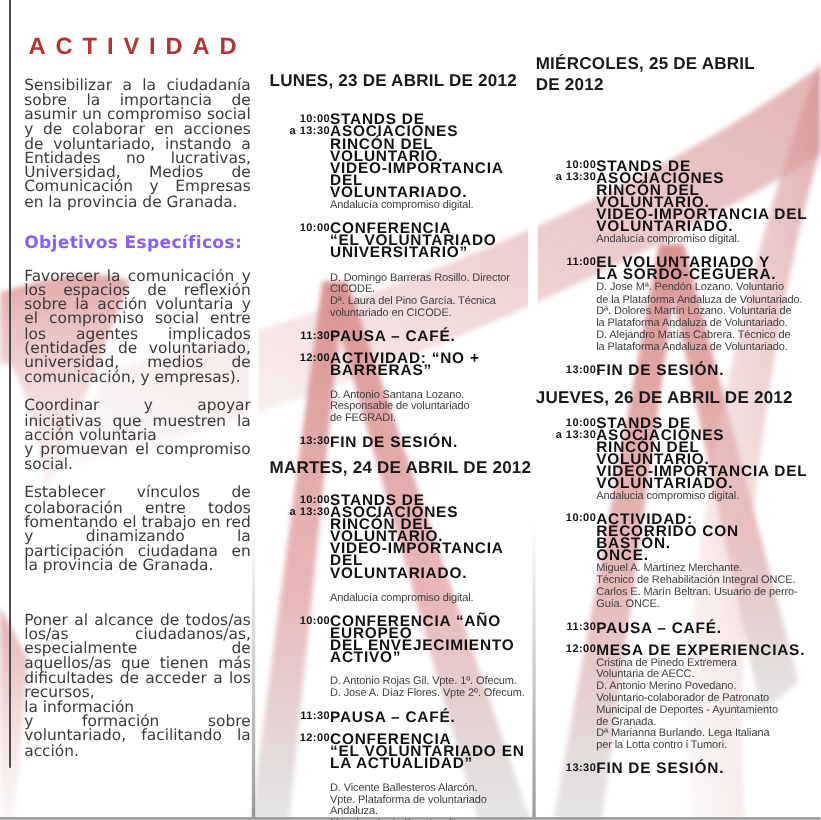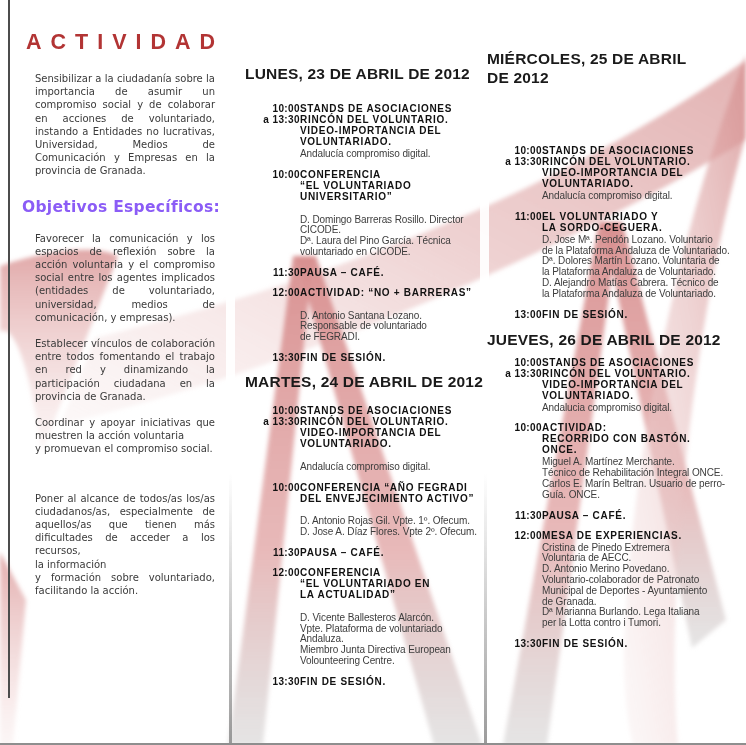--- a/index.html
+++ b/index.html
@@ -15,41 +15,41 @@
     background:linear-gradient(to bottom, rgba(150,150,150,0), rgba(138,138,138,.85)); }
   #fold-shadow-1 { left:229px; } #fold-shadow-2 { left:484px; }
   .left-rule { position:absolute; left:8px; top:0; width:2px; height:698px; background:#4c4c4c; z-index:3; }
   .bottom-rule { position:absolute; left:0; right:0; bottom:0; height:2px; background:#8e8e8e; z-index:3; }
 
   
   #col-left { position:absolute; left:22px; top:26px; width:206px; z-index:2;
     color:#3a3a3a; font-family:"DejaVu Sans", sans-serif; }
   .page-title { font-family:"Liberation Sans", sans-serif; font-weight:bold;
     font-size:21.5px; letter-spacing:9px; color:#b23434; margin:4px 0 17px 4px; white-space:nowrap; }
-  .intro, .objective-p { font-size:10px; line-height:13.2px; text-align:justify;
-    margin:0 13px 13px; white-space:pre-line; }
+  .intro, .objective-p { font-size:14px; line-height:13.2px; text-align:justify;
+    margin:0 0 13px; white-space:pre-line; }
   .left-subtitle { font-size:15.5px; font-weight:bold; color:#8b5cf6; letter-spacing:0.3px;
     margin:20px 0 16px; }
   .objective-p.spaced { margin-top:36px; }
 
   
   #col-middle { position:absolute; left:245px; top:64px; width:240px; z-index:2; }
   #col-right  { position:absolute; left:487px; top:49px; width:254px; z-index:2; }
   .day-header { font-size:15.5px; font-weight:bold; color:#1a1a1a; letter-spacing:0.2px;
     line-height:19px; margin:0 0 20px; white-space:pre-line; }
   .day-martes { margin-top:6px; }
   .day-martes .day-header { margin-bottom:14px; }
   .day-miercoles .day-header { margin-bottom:58px; }
   .day-jueves { margin-top:10px; }
   .day-jueves .day-header { margin-bottom:8px; }
   .event { display:flex; margin-bottom:9px; }
   .etime { flex:0 0 55px; font-size:10px; font-weight:bold; line-height:11px;
     letter-spacing:0.4px; white-space:pre-line; color:#111;text-align:right; }
   .ebody { flex:1; min-width:0; }
-  .etitle { font-size:10px; font-weight:bold; line-height:11px; letter-spacing:0.7px;
+  .etitle { font-size:14px; font-weight:bold; line-height:11px; letter-spacing:0.7px;
     white-space:pre-line; color:#111; }
   .edetail { font-size:10px; line-height:10.8px; letter-spacing:-0.1px; color:#3d3d3d;
     white-space:pre-line; margin-top:2px; }
   .edetail:empty { display:none; }
 </style>
 </head>
 <body>
 
 <svg class="bg-svg" width="746" height="745" viewBox="0 0 746 745" aria-hidden="true">
   <defs>
@@ -92,23 +92,23 @@
 <div class="fold-shadow" id="fold-shadow-1"></div>
 <div class="fold-shadow" id="fold-shadow-2"></div>
 <div class="left-rule"></div>
 <div class="bottom-rule"></div>
 
 <div id="col-left">
   <h1 class="page-title">ACTIVIDAD</h1>
   <p class="intro">Sensibilizar a la ciudadanía sobre la importancia de asumir un compromiso social y de colaborar en acciones de voluntariado, instando a Entidades no lucrativas, Universidad, Medios de Comunicación y Empresas en la provincia de Granada.</p>
   <h2 class="left-subtitle">Objetivos Específicos:</h2>
   <p class="objective-p">Favorecer la comunicación y los espacios de reflexión sobre la acción voluntaria y el compromiso social entre los agentes implicados (entidades de voluntariado, universidad, medios de comunicación, y empresas).</p>
-  <p class="objective-p">Establecer vínculos de colaboración entre todos fomentando el trabajo en red y dinamizando la participación ciudadana en la provincia de Granada.</p>
   <p class="objective-p">Coordinar y apoyar iniciativas que muestren la acción voluntaria
 y promuevan el compromiso social.</p>
+  <p class="objective-p">Establecer vínculos de colaboración entre todos fomentando el trabajo en red y dinamizando la participación ciudadana en la provincia de Granada.</p>
   <p class="objective-p spaced">Poner al alcance de todos/as los/as ciudadanos/as, especialmente de aquellos/as que tienen más dificultades de acceder a los recursos,
 la información
 y formación sobre voluntariado, facilitando la acción.</p>
 </div>
 
 <div id="col-middle">
 
   <div class="day day-lunes">
     <h2 class="day-header">LUNES, 23 DE ABRIL DE 2012</h2>
     <div class="event">
@@ -169,21 +169,21 @@
 RINCÓN DEL VOLUNTARIO.
 VIDEO-IMPORTANCIA  DEL
 VOLUNTARIADO.</div>
         <div class="edetail">
 Andalucía compromiso digital.</div>
         </div>
     </div>
     <div class="event">
       <div class="etime">10:00</div>
       <div class="ebody">
-          <div class="etitle">CONFERENCIA “AÑO FEGRADI
+          <div class="etitle">CONFERENCIA “AÑO EUROPEO
 DEL ENVEJECIMIENTO ACTIVO”</div>
         <div class="edetail">
 D. Antonio Rojas Gil. Vpte. 1º.  Ofecum.
 D. Jose A. Díaz Flores. Vpte 2º. Ofecum.</div>
         </div>
     </div>
     <div class="event">
       <div class="etime">11:30</div>
       <div class="ebody">
           <div class="etitle">PAUSA  –  CAFÉ.</div>

